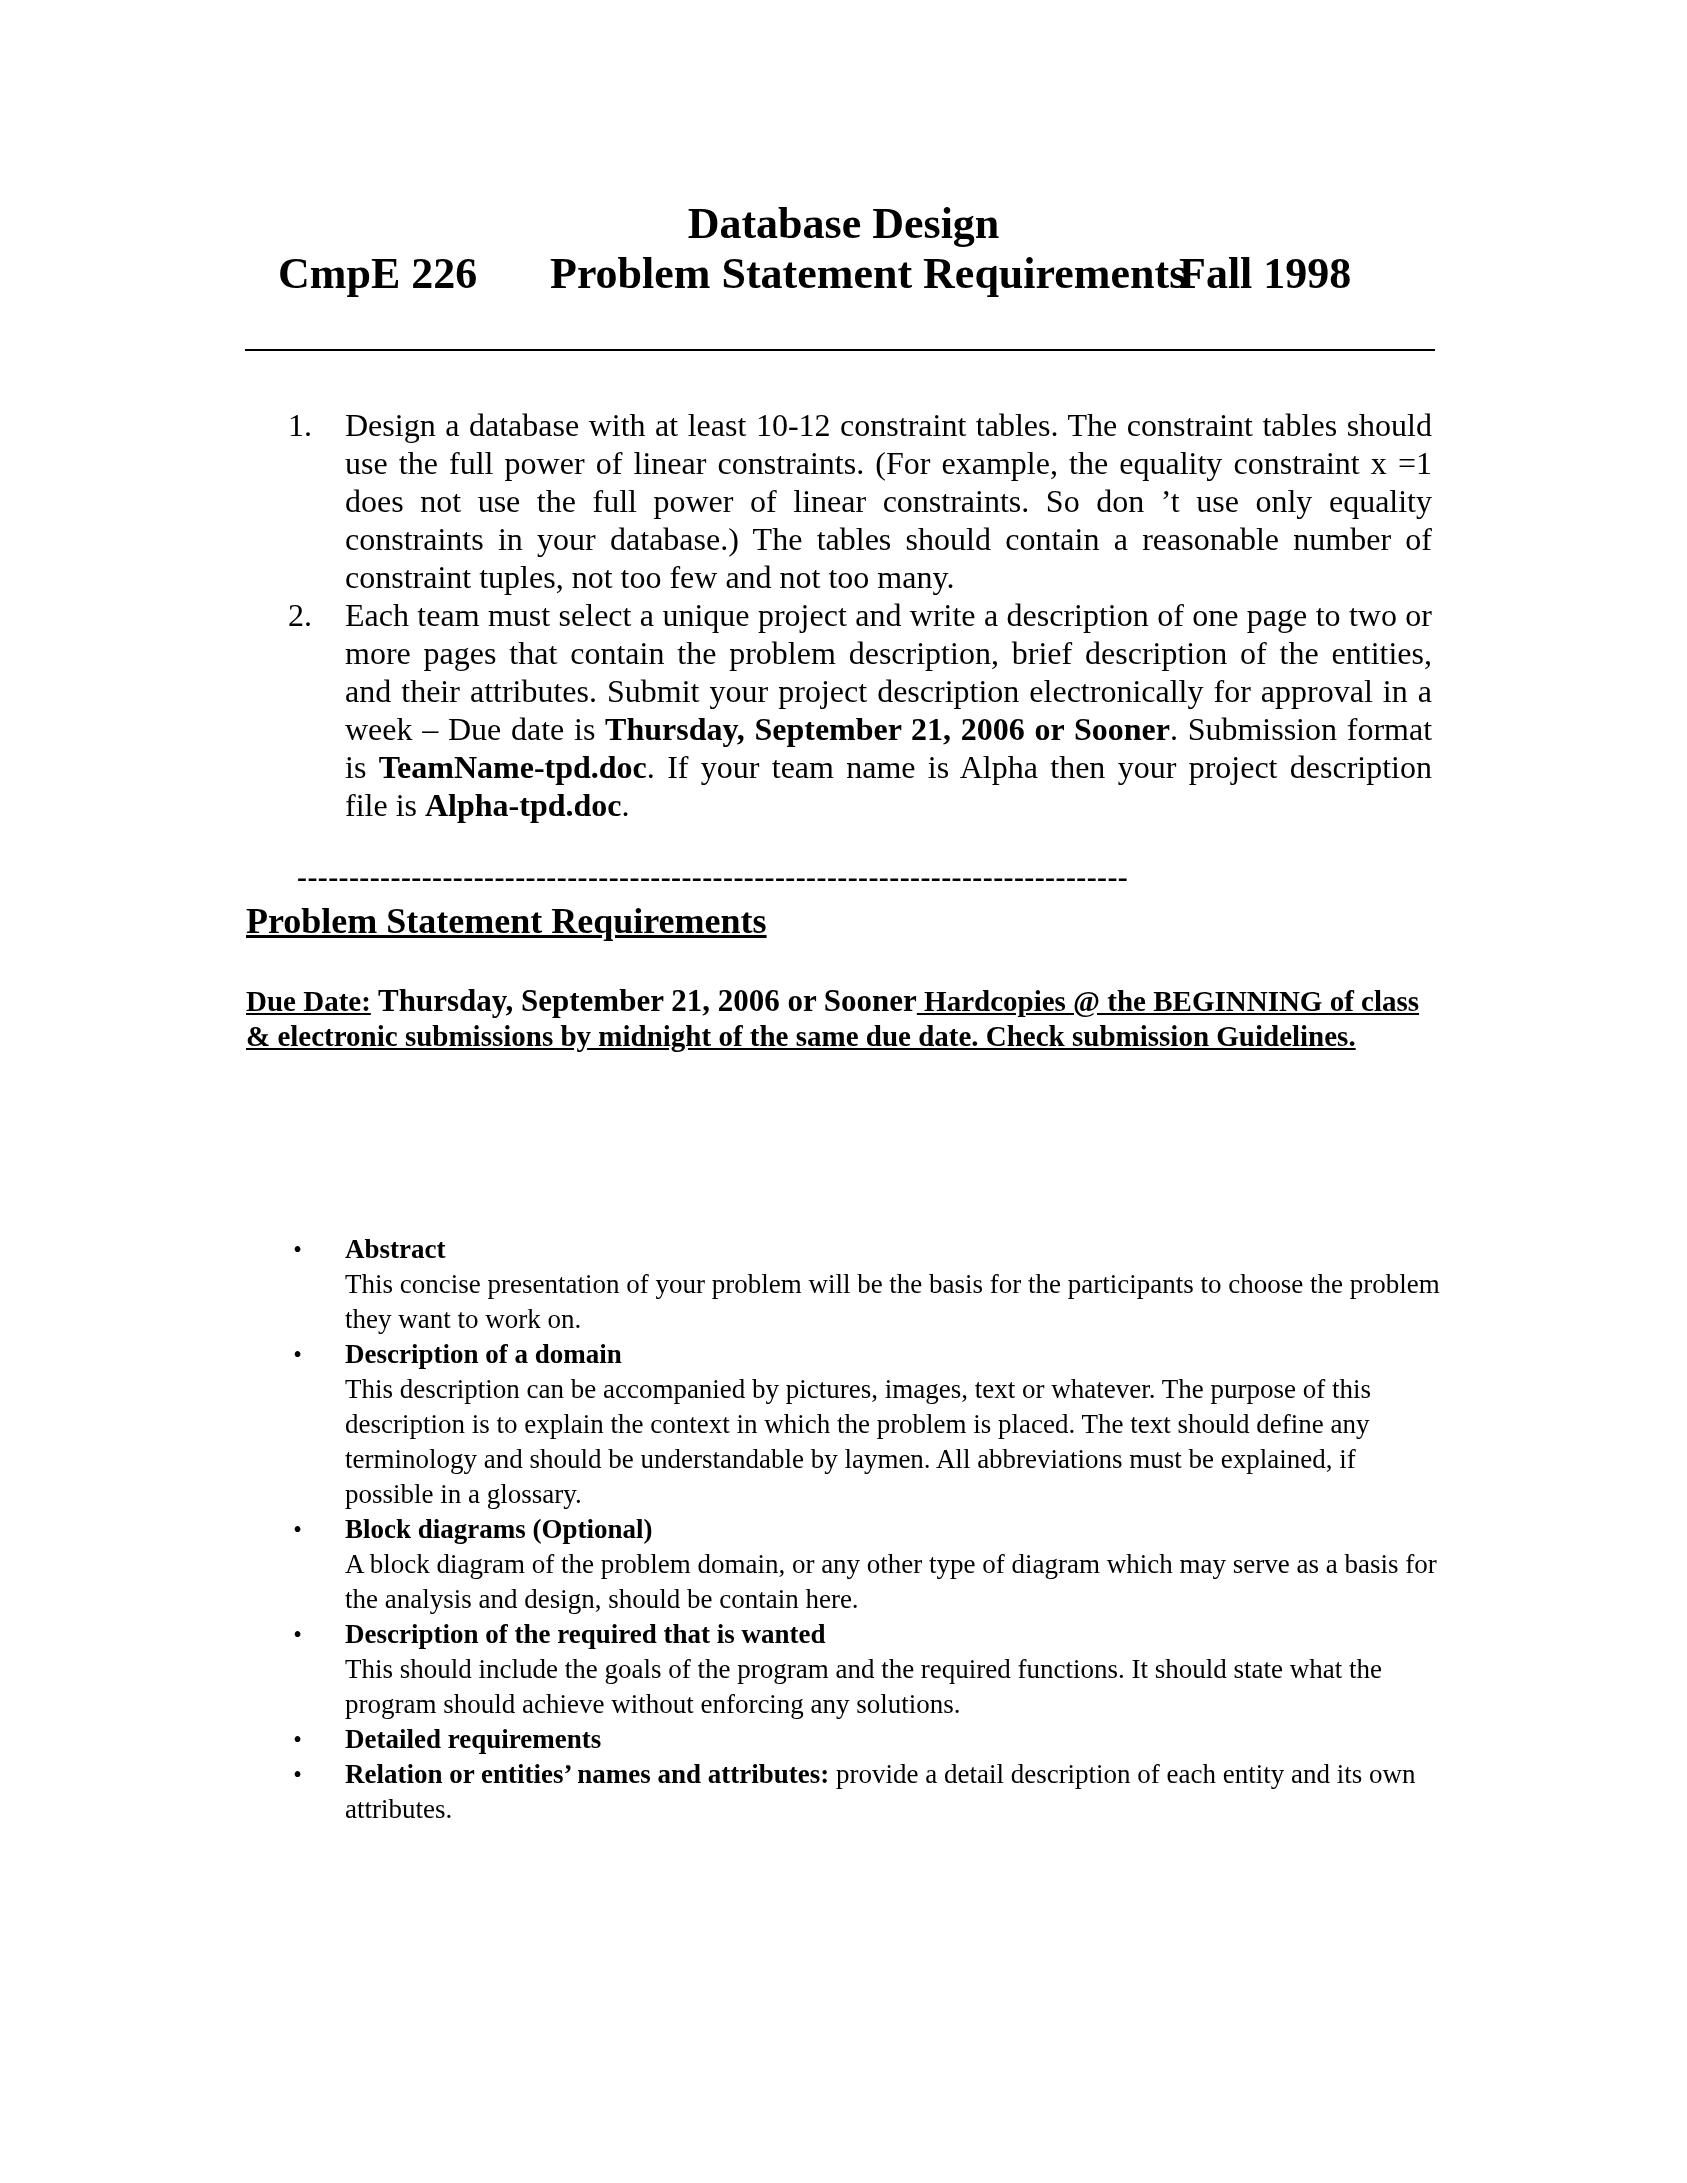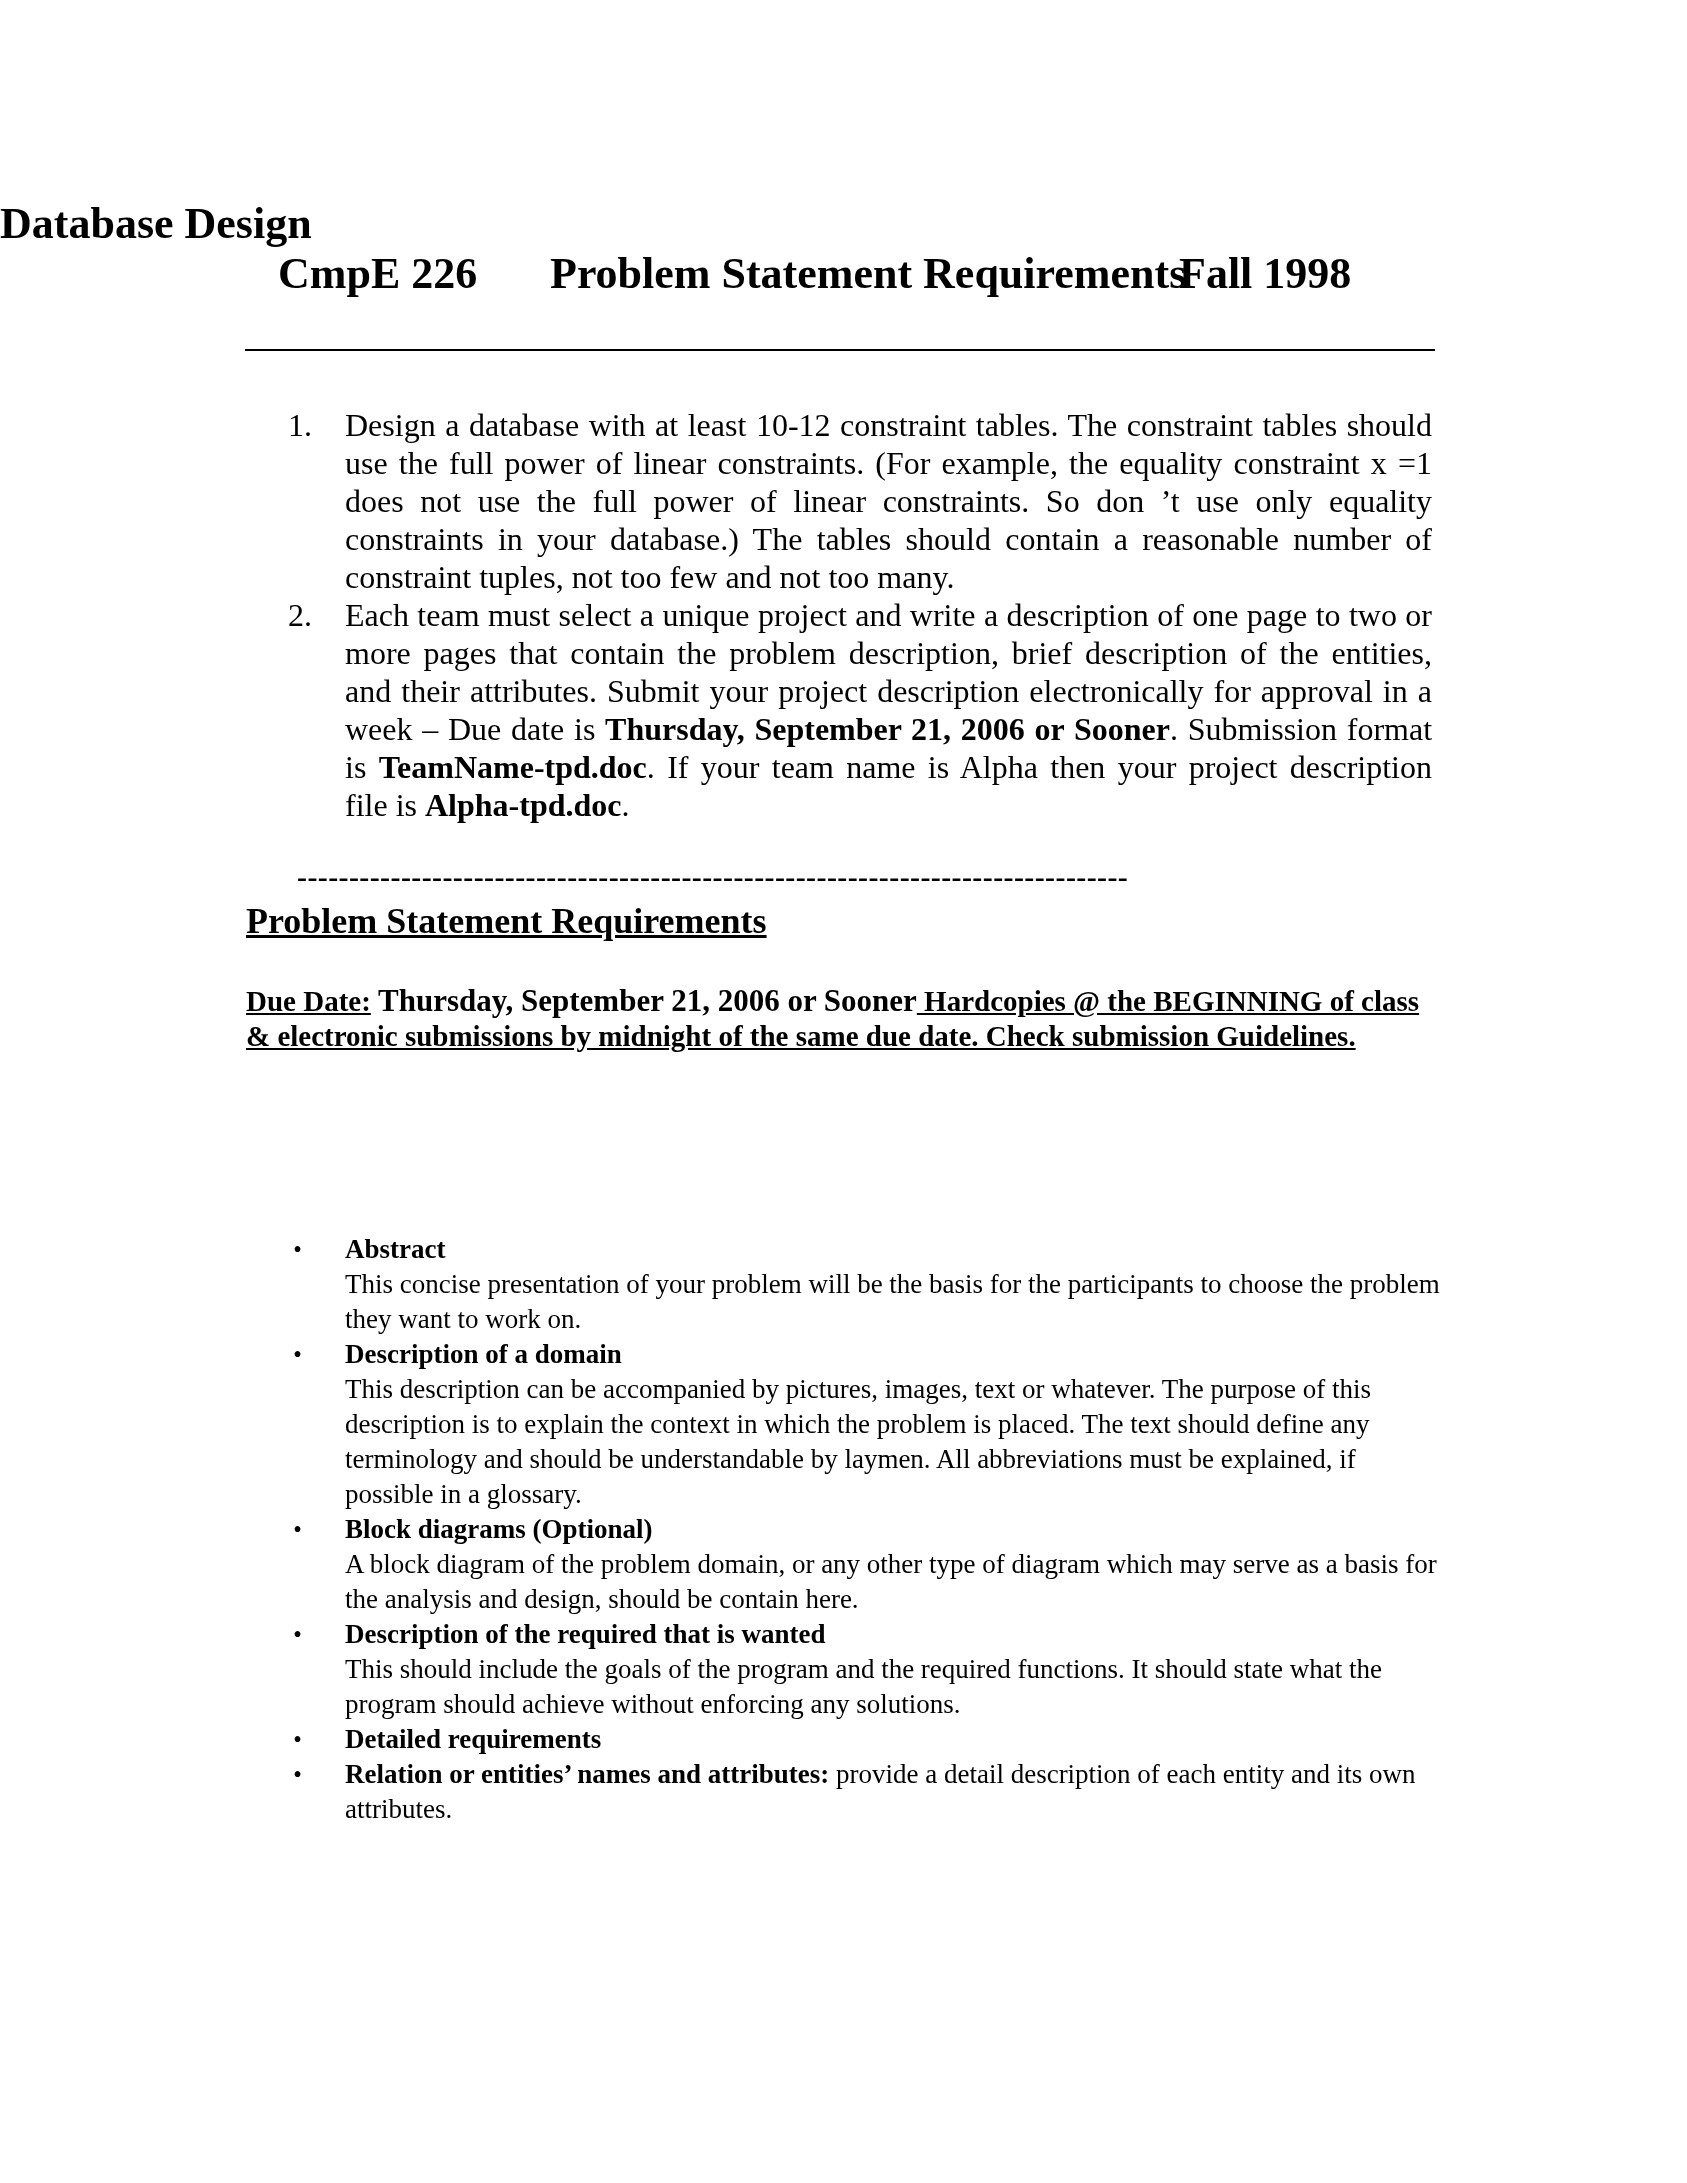--- a/index.html
+++ b/index.html
@@ -1,19 +1,19 @@
 <!DOCTYPE html>
 <html style="font-size:14px"><head>
 <meta charset="utf-8">
 <style>
   html, body { margin:0; padding:0; background:#ffffff; }
   body { width:1687px; height:2184px; position:relative; overflow:hidden;
          font-family:"Liberation Serif", serif; color:#000; }
   .page { position:absolute; left:0; top:0; width:1687px; height:2184px; }
-  .hdr-title { position:absolute; left:0; width:1687px; top:196px; text-align:left;
+  .hdr-title { position:absolute; left:0; width:1687px; top:196px; text-align:center;
                font-size:44px; font-weight:bold; line-height:56px; }
   .hdr-row { position:absolute; top:246px; left:0; width:1539px; height:56px;
              font-size:44px; font-weight:bold; line-height:56px; }
   .hdr-row span { position:absolute; white-space:nowrap; }
   .hdr-course { left:278px; }
   .hdr-sub { left:550px; }
   .hdr-term { left:1179px; }
   .rule { position:absolute; left:245px; width:1190px; top:349px; height:0;
           border-top:2.6px solid #000; }
   .numlist { position:absolute; left:288px; top:406px; width:1144px; font-size:32px; line-height:38px; }

